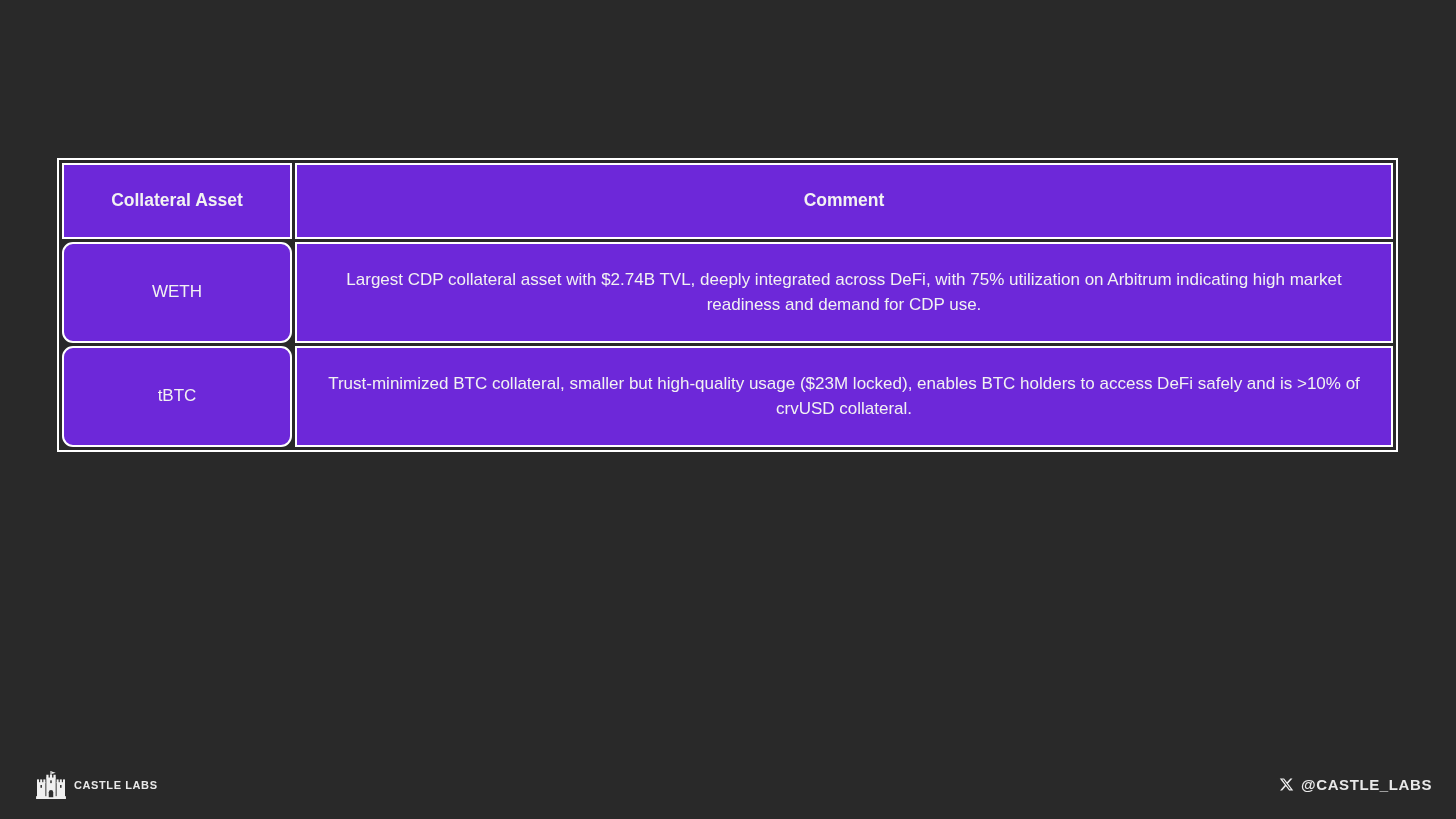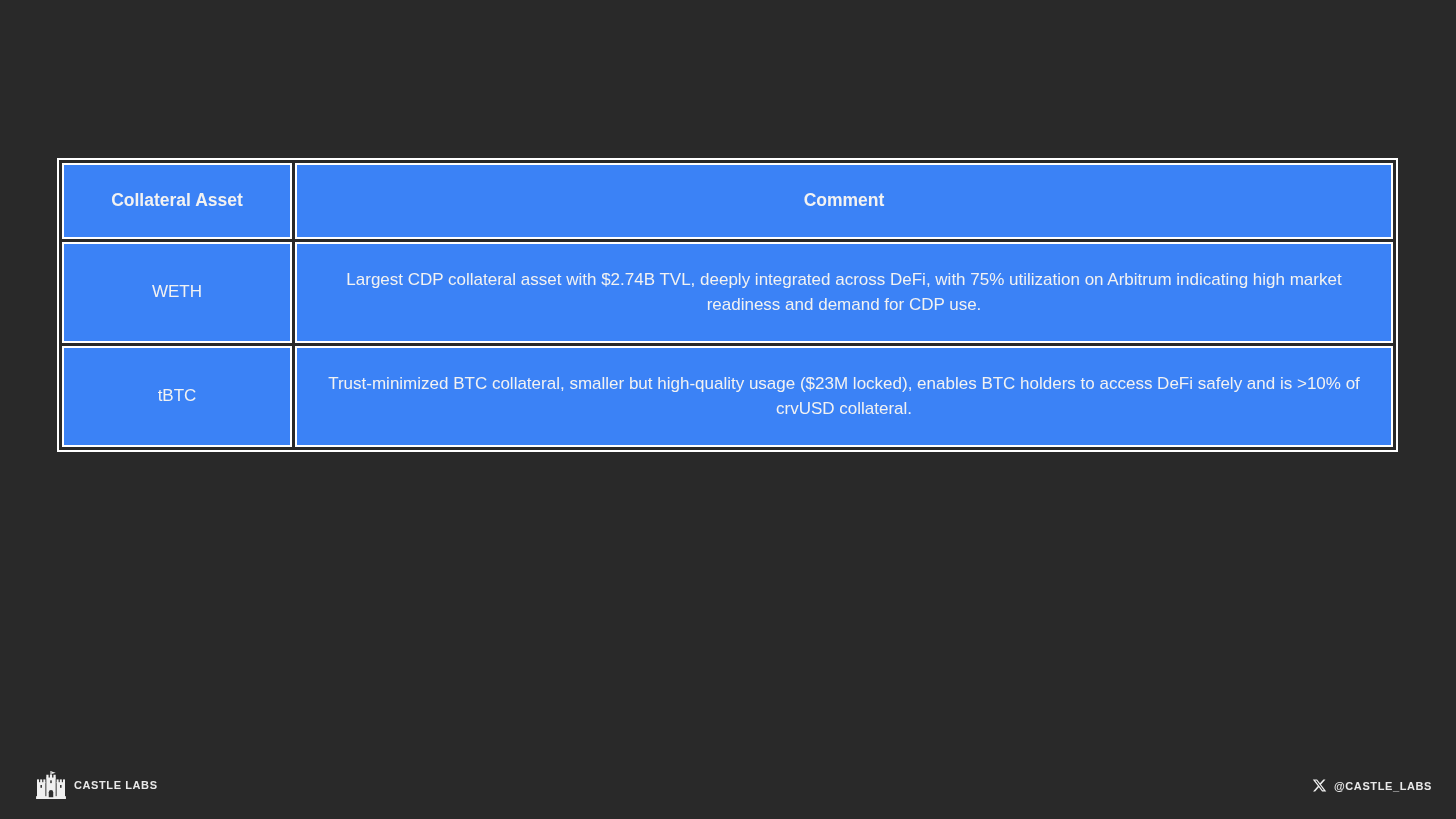--- a/index.html
+++ b/index.html
@@ -19,49 +19,49 @@
     left: 57px; top: 158px;
     width: 1341px;
     border-collapse: separate;
     border-spacing: 3px;
     border: 2px solid #ffffff;
     background: #292929;
     table-layout: fixed;
   }
   table.asset-table td, table.asset-table th {
     border: 2px solid #ffffff;
-    background: #3b82f6;
+    background: #6d28d9;
     text-align: center;
     vertical-align: middle;
     color: #f2f2f2;
     font-size: 17px;
     line-height: 1.45;
   }
   th.col-asset, td.col-asset { width: 230px; }
   tr.header-row th { height: 76px; font-weight: 700; font-size: 17.5px; }
   tr.data-row td { height: 101px; }
   td.comment-cell { padding: 10px 26px; }
-  td.asset-cell { font-size: 17.5px; }
+  td.asset-cell { font-size: 17.5px; border-radius: 11px; }
   .footer-left {
     position: absolute;
     left: 36px; bottom: 20px;
     display: flex; align-items: center; gap: 8px;
   }
   .footer-left .brand-text {
     font-size: 11px; font-weight: 700;
     letter-spacing: 0.6px;
     color: #e9e9e9;
   }
   .footer-right {
     position: absolute;
     right: 24px; bottom: 26px;
     display: flex; align-items: center; gap: 7px;
   }
   .footer-right .handle-text {
-    font-size: 11px; font-weight: 700;
+    font-size: 15px; font-weight: 700;
     letter-spacing: 0.6px;
     color: #e9e9e9;
   }
   .icon svg { display: block; }
 </style>
 </head>
 <body>
 
 <div class="slide">
 

